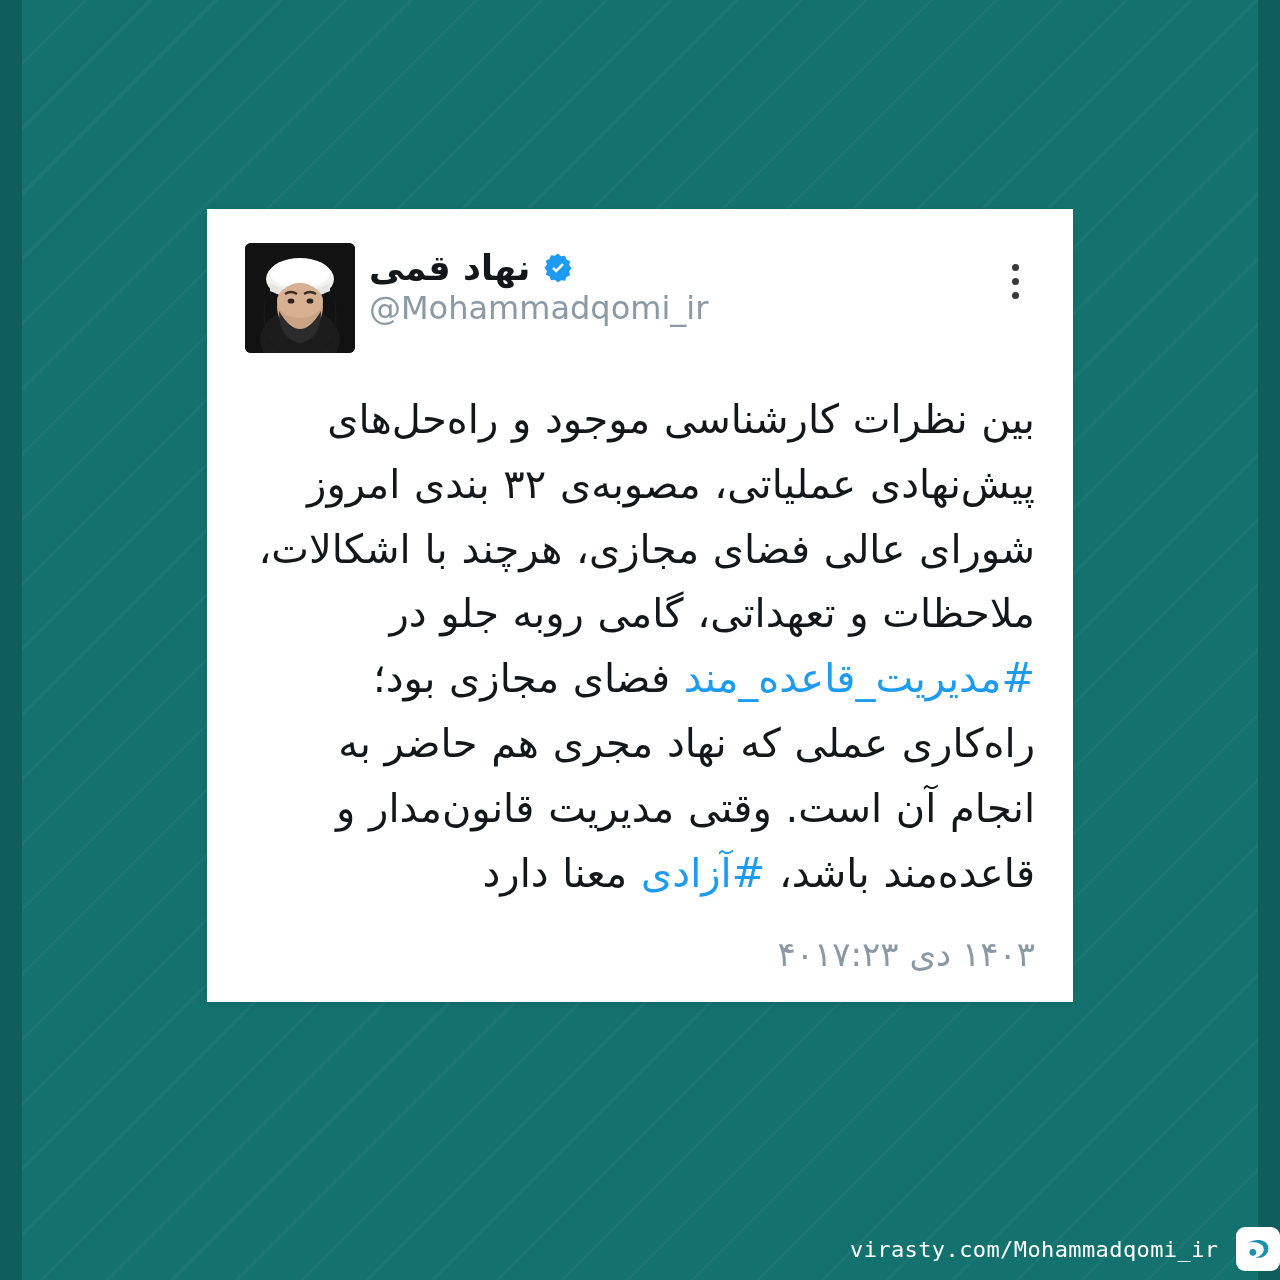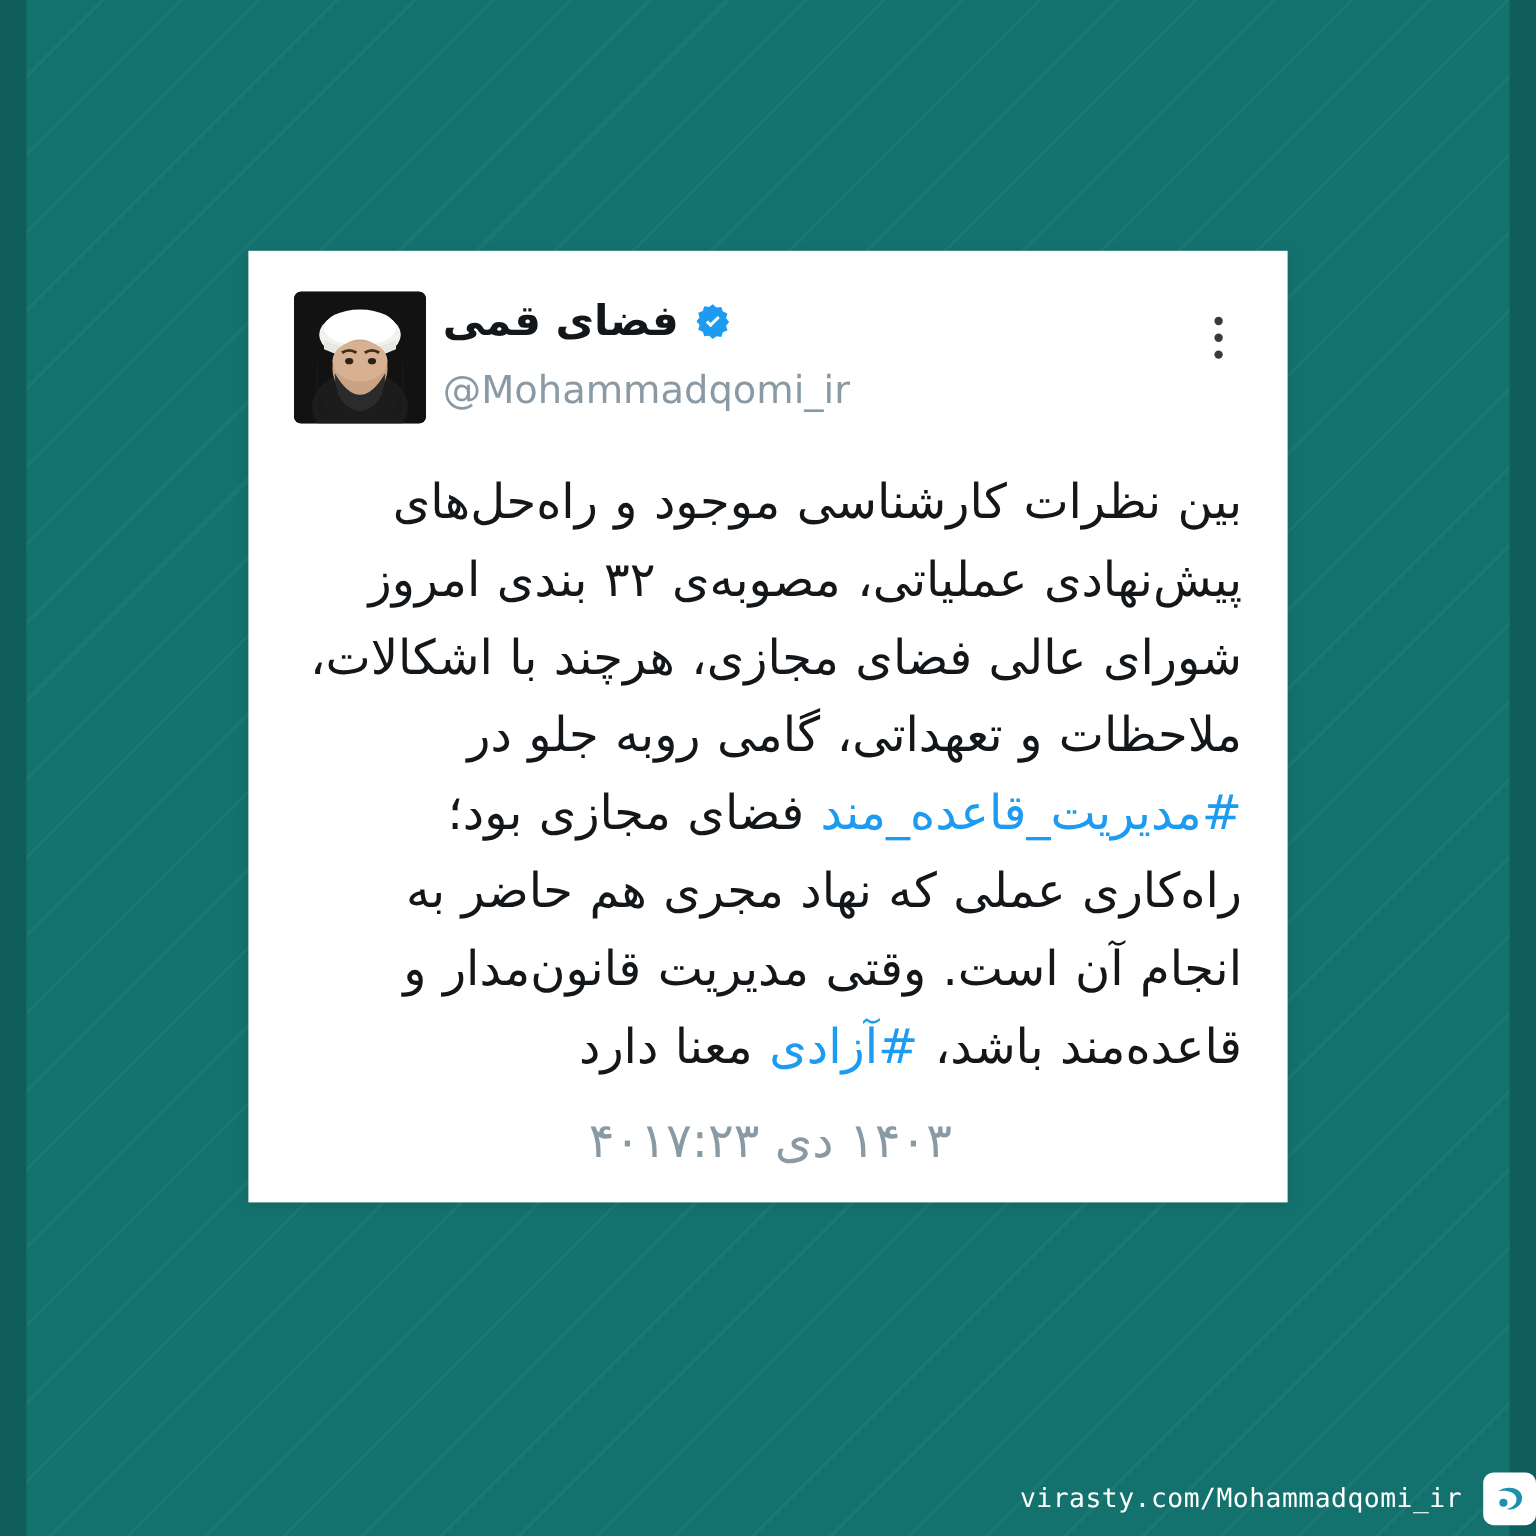--- a/index.html
+++ b/index.html
@@ -102,21 +102,21 @@
     width: 32px;
     height: 32px;
     flex: 0 0 auto;
     display: block;
   }
 
   #handle {
     font-size: 32px;
     color: #8a9aa5;
     direction: ltr;
-    margin-top: 17px;
+    margin-top: 0;
     line-height: 1.2;
     font-family: "DejaVu Sans", "Liberation Sans", sans-serif;
   }
 
   #more-menu {
     flex: 0 0 auto;
     width: 40px;
     height: 48px;
     display: flex;
     flex-direction: column;
@@ -144,23 +144,23 @@
     direction: rtl;
     word-spacing: 1px;
     flex: 1 1 auto;
   }
   #tweet-text .hashtag {
     color: #1d9bf0;
     margin-top: 36px;
   }
 
   #timestamp {
-    text-align: center;
+    text-align: right;
     direction: rtl;
-    font-size: 40px;
+    font-size: 34px;
     color: #8a9aa5;
     padding-top: 6px;
     padding-bottom: 4px;
     padding-left: 4px;
   }
 
   #footer {
     position: absolute;
     right: 0;
     left: 0;
@@ -219,21 +219,21 @@
         <ellipse cx="65" cy="58" rx="3.4" ry="2.6" fill="#2a2118"></ellipse>
         <path d="M40 51 Q46 47 52 51" stroke="#3a2f22" stroke-width="2.4" fill="none"></path>
         <path d="M59 51 Q65 47 71 51" stroke="#3a2f22" stroke-width="2.4" fill="none"></path>
         <path d="M20 56 Q14 86 30 104 L20 104 Z" fill="#1a1a1a"></path>
         <path d="M90 56 Q96 86 80 104 L90 104 Z" fill="#1a1a1a"></path>
       </svg>
     </div>
 
     <div id="identity">
       <div id="name-row">
-        <span id="display-name">فضای قمی</span>
+        <span id="display-name">نهاد قمی</span>
         <span id="verified-badge">
           <svg width="32" height="32" viewBox="0 0 24 24" xmlns="http://www.w3.org/2000/svg">
             <path fill="#1d9bf0" d="M12 1.2l2.3 2.0 3.0-.4 1.0 2.9 2.8 1.2-.8 2.9 1.9 2.4-1.9 2.4.8 2.9-2.8 1.2-1.0 2.9-3.0-.4L12 22.8l-2.3-2.0-3.0.4-1.0-2.9-2.8-1.2.8-2.9L1.8 11.8l1.9-2.4-.8-2.9 2.8-1.2 1.0-2.9 3.0.4z"></path>
             <path fill="#ffffff" d="M10.6 15.6l-3.0-3.0 1.35-1.35 1.65 1.65 4.45-4.45 1.35 1.35z"></path>
           </svg>
         </span>
       </div>
       <div id="handle">@Mohammadqomi_ir</div>
     </div>
 

